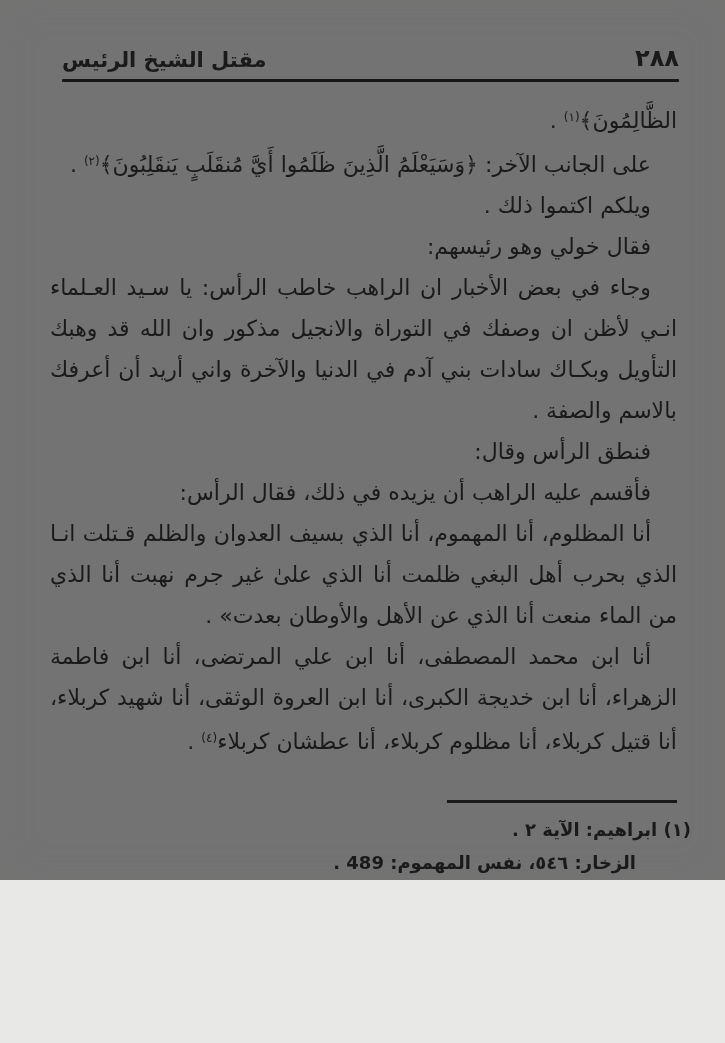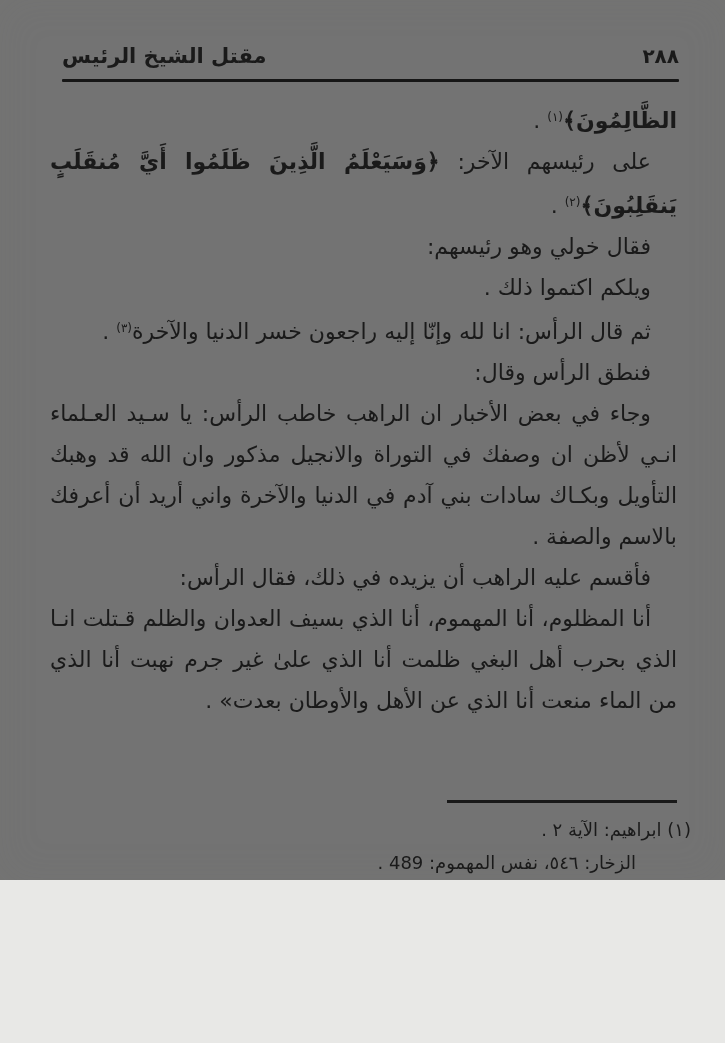--- a/index.html
+++ b/index.html
@@ -28,21 +28,21 @@
     direction: ltr;
     justify-content: space-between;
     align-items: flex-end;
   }
   .header-title {
     font-size: 21px;
     font-weight: bold;
     direction: rtl;
   }
   .page-number {
-    font-size: 20px;
+    font-size: 24px;
     font-weight: bold;
     letter-spacing: 1px;
   }
   .header-rule {
     position: absolute;
     top: 79px;
     left: 62px;
     right: 46px;
     height: 3px;
     background: #161616;
@@ -57,21 +57,21 @@
     direction: rtl;
     text-align: justify;
     font-size: 22px;
     line-height: 41px;
   }
   .para {
     margin: 0;
     text-indent: 26px;
   }
   .para.noindent { text-indent: 0; }
-  .verse { font-weight: bold; }
+  .verse { font-weight: normal; }
   .fn-ref {
     font-size: 12px;
     vertical-align: 7px;
     font-weight: normal;
     white-space: nowrap;
   }
   
   .footnotes {
     position: absolute;
     top: 800px;
@@ -83,45 +83,46 @@
   }
   .fn-rule {
     height: 3px;
     width: 230px;
     background: #191919;
     margin: 0 14px 10px auto;
   }
   .fn-line {
     white-space: nowrap;
     text-align: right;
+    font-weight: bold;
   }
   .fn-line.hang  { padding-right: 55px; }
   .fn-line.inset { padding-right: 20px; }
 </style>
 </head>
 <body>
 
 <div class="page">
 
   <div class="header">
     <span class="header-title">مقتل الشيخ الرئيس</span>
     <span class="page-number">٢٨٨</span>
   </div>
   <div class="header-rule"></div>
 
   <div class="body-text-block">
       <p class="para noindent"><span class="verse">الظَّالِمُونَ﴾</span><span class="fn-ref">(١)</span><span> .</span></p>
-      <p class="para"><span>على رئيسهم الآخر: </span><span class="verse">﴿وَسَيَعْلَمُ الَّذِينَ ظَلَمُوا أَيَّ مُنقَلَبٍ يَنقَلِبُونَ﴾</span><span class="fn-ref">(٢)</span><span> .</span></p>
+      <p class="para"><span>على الجانب الآخر: </span><span class="verse">﴿وَسَيَعْلَمُ الَّذِينَ ظَلَمُوا أَيَّ مُنقَلَبٍ يَنقَلِبُونَ﴾</span><span class="fn-ref">(٢)</span><span> .</span></p>
+      <p class="para"><span>ويلكم اكتموا ذلك .</span></p>
       <p class="para"><span>فقال خولي وهو رئيسهم:</span></p>
-      <p class="para"><span>ويلكم اكتموا ذلك .</span></p>
-      <p class="para"><span>ثم قال الرأس: انا لله وإنّا إليه راجعون خسر الدنيا والآخرة</span><span class="fn-ref">(٣)</span><span> .</span></p>
+      <p class="para"><span>وجاء في بعض الأخبار ان الراهب خاطب الرأس: يا سـيد العـلماء انـي لأظن ان وصفك في التوراة والانجيل مذكور وان الله قد وهبك التأويل وبكـاك سادات بني آدم في الدنيا والآخرة واني أريد أن أعرفك بالاسم والصفة .</span></p>
       <p class="para"><span>فنطق الرأس وقال:</span></p>
-      <p class="para"><span>وجاء في بعض الأخبار ان الراهب خاطب الرأس: يا سـيد العـلماء انـي لأظن ان وصفك في التوراة والانجيل مذكور وان الله قد وهبك التأويل وبكـاك سادات بني آدم في الدنيا والآخرة واني أريد أن أعرفك بالاسم والصفة .</span></p>
       <p class="para"><span>فأقسم عليه الراهب أن يزيده في ذلك، فقال الرأس:</span></p>
       <p class="para"><span>أنا المظلوم، أنا المهموم، أنا الذي بسيف العدوان والظلم قـتلت انـا الذي بحرب أهل البغي ظلمت أنا الذي علىٰ غير جرم نهبت أنا الذي من الماء منعت أنا الذي عن الأهل والأوطان بعدت» .</span></p>
+      <p class="para"><span>أنا ابن محمد المصطفى، أنا ابن علي المرتضى، أنا ابن فاطمة الزهراء، أنا ابن خديجة الكبرى، أنا ابن العروة الوثقى، أنا شهيد كربلاء، أنا قتيل كربلاء، أنا مظلوم كربلاء، أنا عطشان كربلاء</span><span class="fn-ref">(٤)</span><span> .</span></p>
     </div>
 
   <div class="footnotes">
     <div class="fn-rule"></div>
     <div id="fn-list">
         <div class="fn-line">(١) ابراهيم: الآية ٢ .</div>
         <div class="fn-line hang">الزخار: ٥٤٦، نفس المهموم: 489 .</div>
         <div class="fn-line inset">(٤) معالي السبطين: ٨٣/٢ .</div>
       </div>
   </div>

